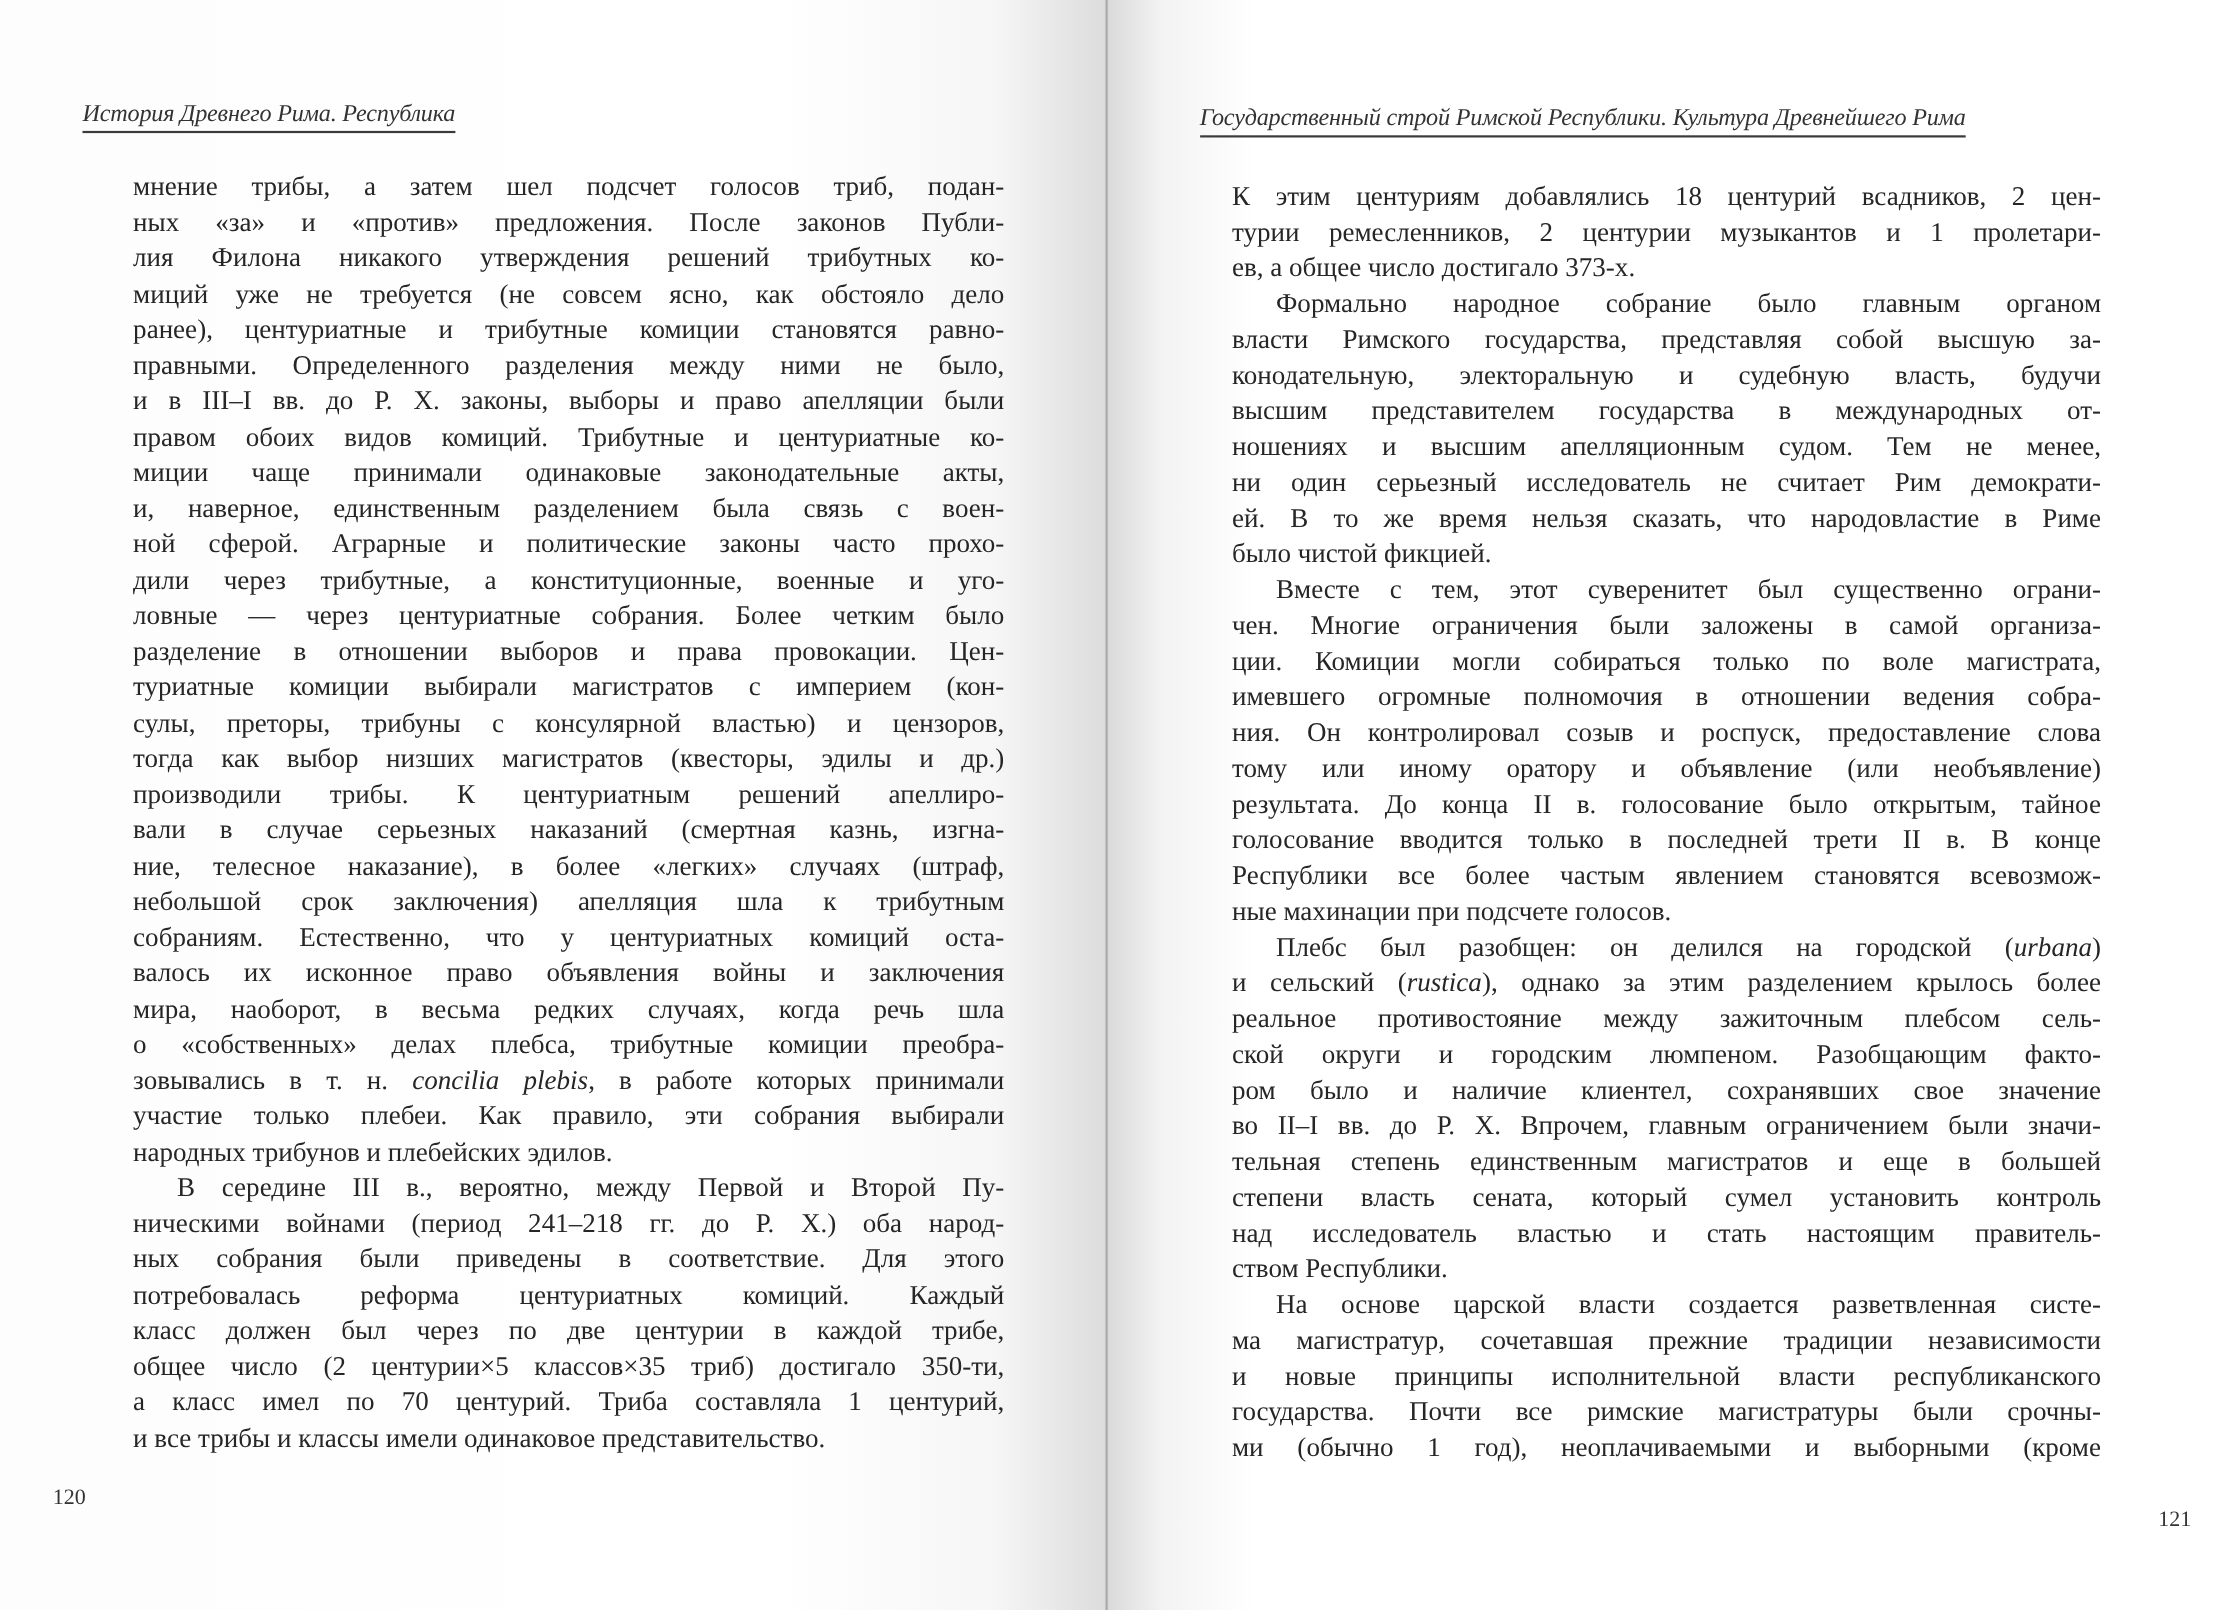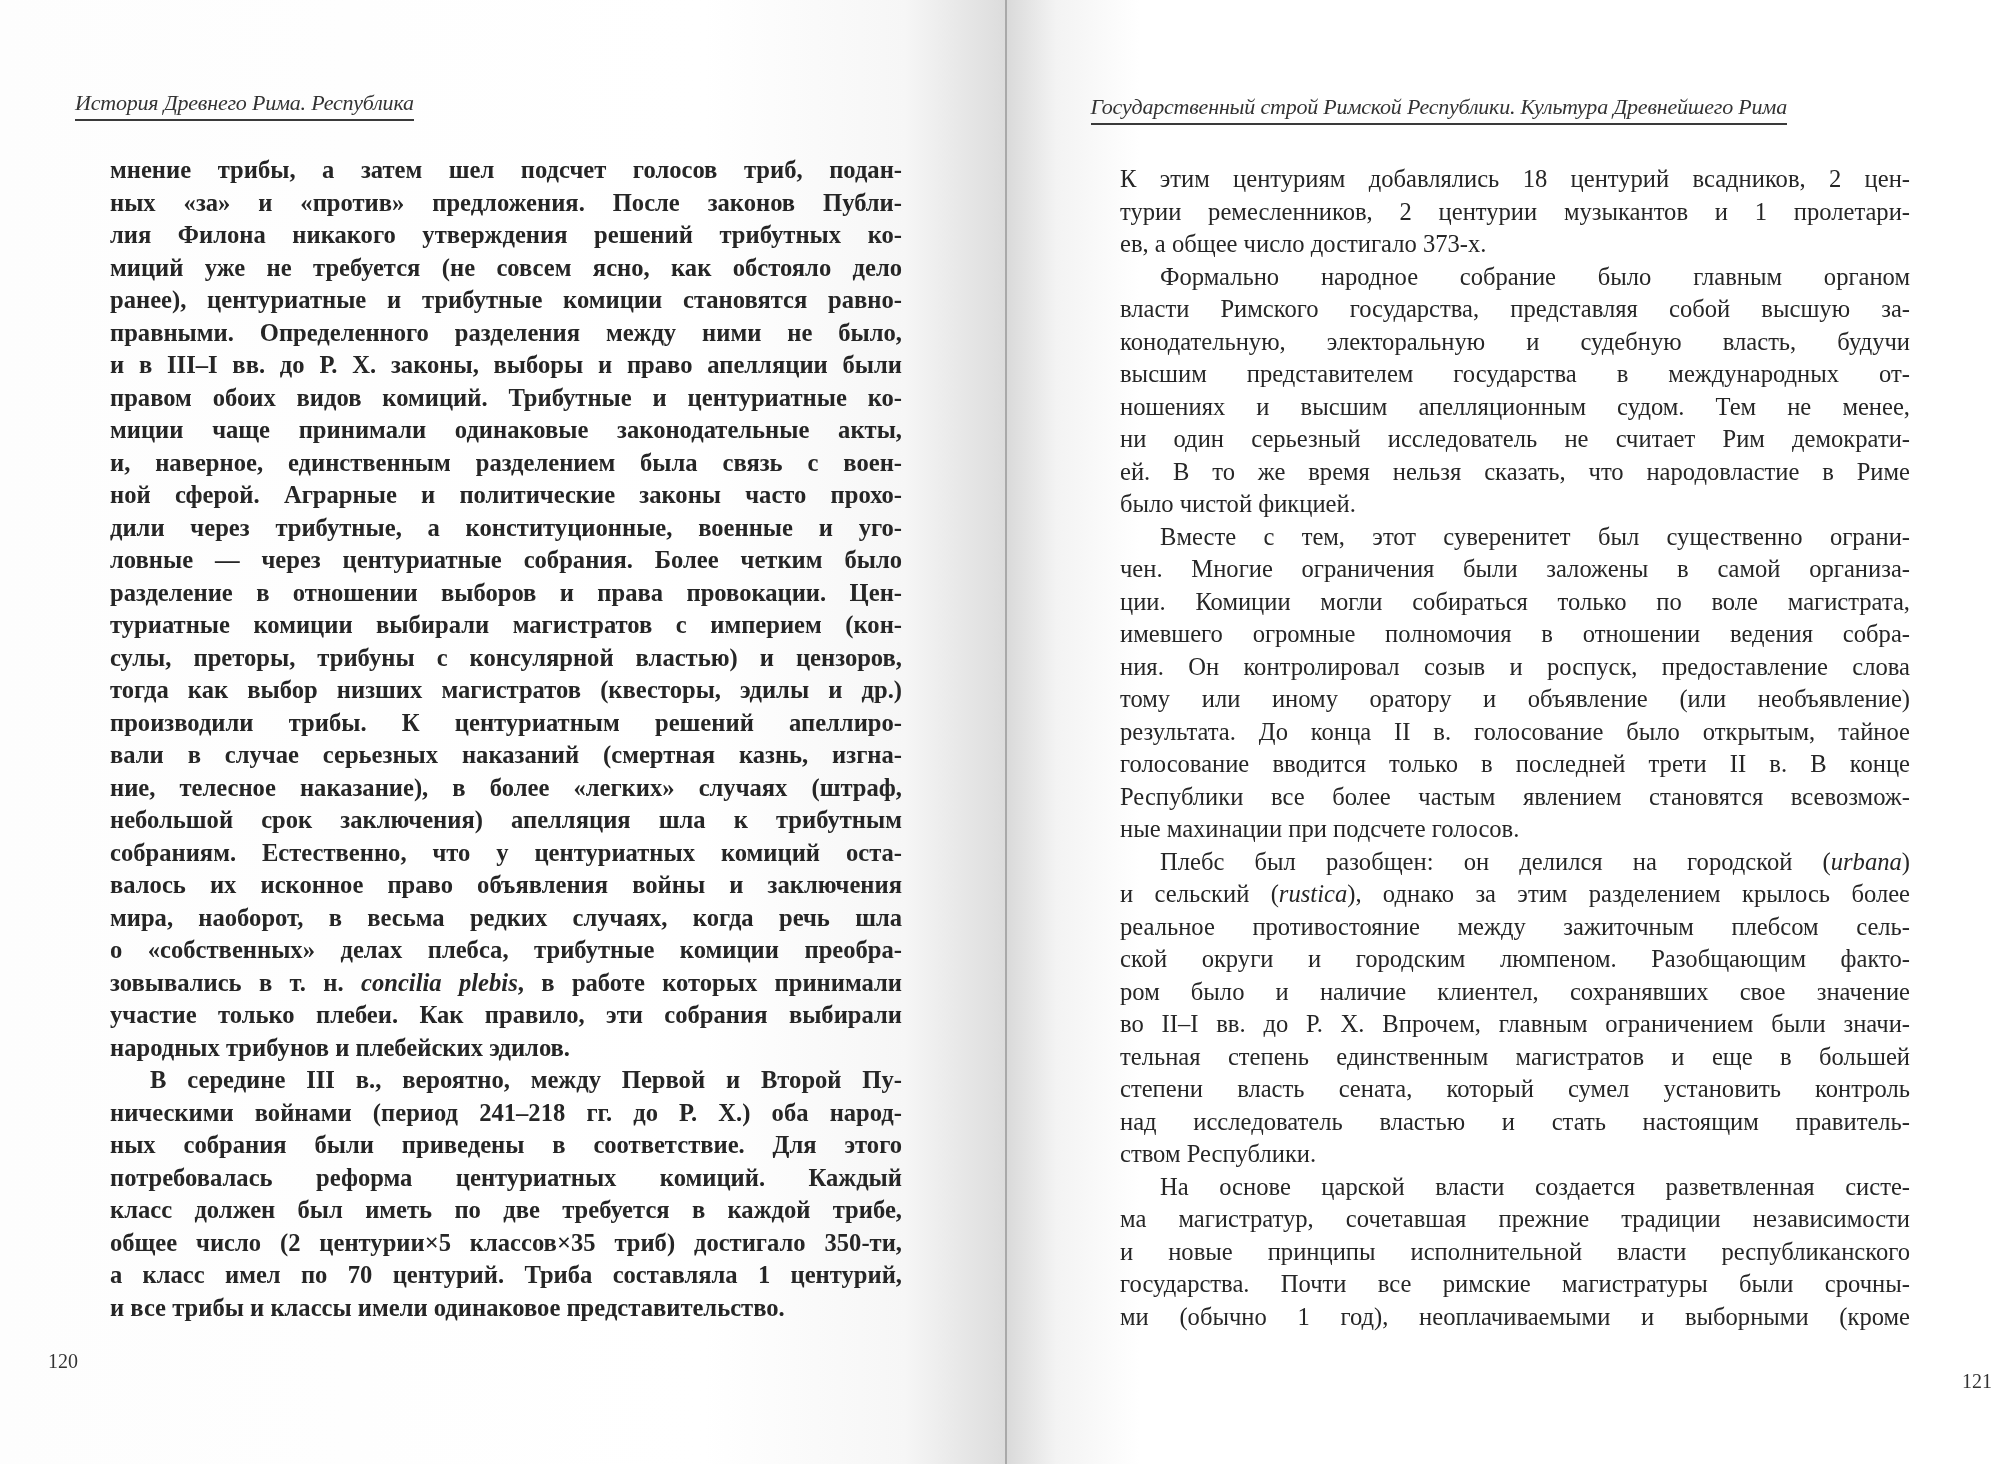--- a/index.html
+++ b/index.html
@@ -23,21 +23,21 @@
     border-bottom: 2px solid #3a3a3a; padding-bottom: 3px; line-height: 26px;
   }
   .page-left .running-head { left: 75px; top: 90px; }
   .page-right .running-head { right: 57px; top: 94px; }
 
   .body-text {
     position: absolute; width: 792px;
     font-size: 24.6px; line-height: 32.5px; text-align: justify;
     hyphens: manual; color: #262626;
   }
-  .page-left .body-text { left: 110px; top: 154px; font-weight: bold; }
+  .page-left .body-text { left: 121px; top: 154px; }
   .page-right .body-text { left: 114px; top: 163px; width: 790px; }
 
   .line { display: block; text-align: justify; text-align-last: justify; white-space: nowrap; height: 32.5px; }
   .line.last { text-align-last: left; }
   .line.indent { padding-left: 40px; }
   .line i { font-style: italic; }
 
   .page-number { position: absolute; font-size: 20px; color: #333; }
   .page-left .page-number { left: 48px; top: 1350px; text-align: right; }
   .page-right .page-number { left: 917px; top: 1370px; margin-left: 39px; }
@@ -74,21 +74,21 @@
         <span class="line">валось их исконное право объявления войны и заключения</span>
         <span class="line">мира, наоборот, в весьма редких случаях, когда речь шла</span>
         <span class="line">о «собственных» делах плебса, трибутные комиции преобра-</span>
         <span class="line"><span>зовывались в т. н. </span><i>concilia plebis</i><span>, в работе которых принимали</span></span>
         <span class="line">участие только плебеи. Как правило, эти собрания выбирали</span>
         <span class="line last">народных трибунов и плебейских эдилов.</span>
         <span class="line indent">В середине III в., вероятно, между Первой и Второй Пу-</span>
         <span class="line">ническими войнами (период 241–218 гг. до Р. Х.) оба народ-</span>
         <span class="line">ных собрания были приведены в соответствие. Для этого</span>
         <span class="line">потребовалась реформа центуриатных комиций. Каждый</span>
-        <span class="line">класс должен был иметь по две требуется в каждой трибе,</span>
+        <span class="line">класс должен был через по две центурии в каждой трибе,</span>
         <span class="line">общее число (2 центурии×5 классов×35 триб) достигало 350-ти,</span>
         <span class="line">а класс имел по 70 центурий. Триба составляла 1 центурий,</span>
         <span class="line last">и все трибы и классы имели одинаковое представительство.</span>
       </div>
     <div class="page-number">120</div>
   </div>
   <div class="page page-right">
     <div class="running-head">Государственный строй Римской Республики. Культура Древнейшего Рима</div>
     <div class="body-text">
         <span class="line">К этим центуриям добавлялись 18 центурий всадников, 2 цен-</span>

